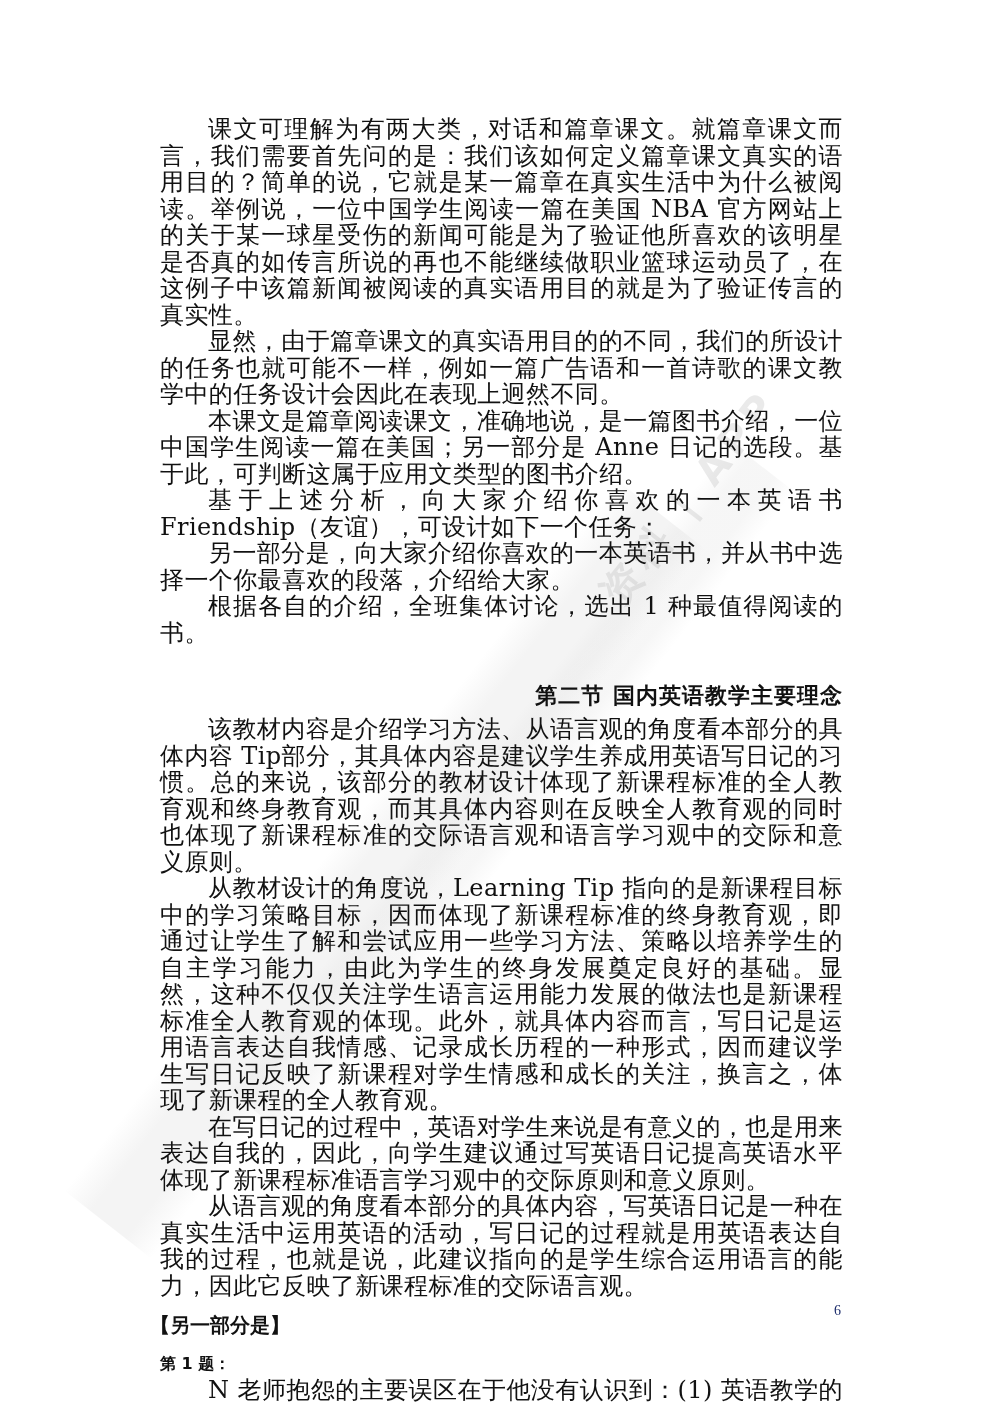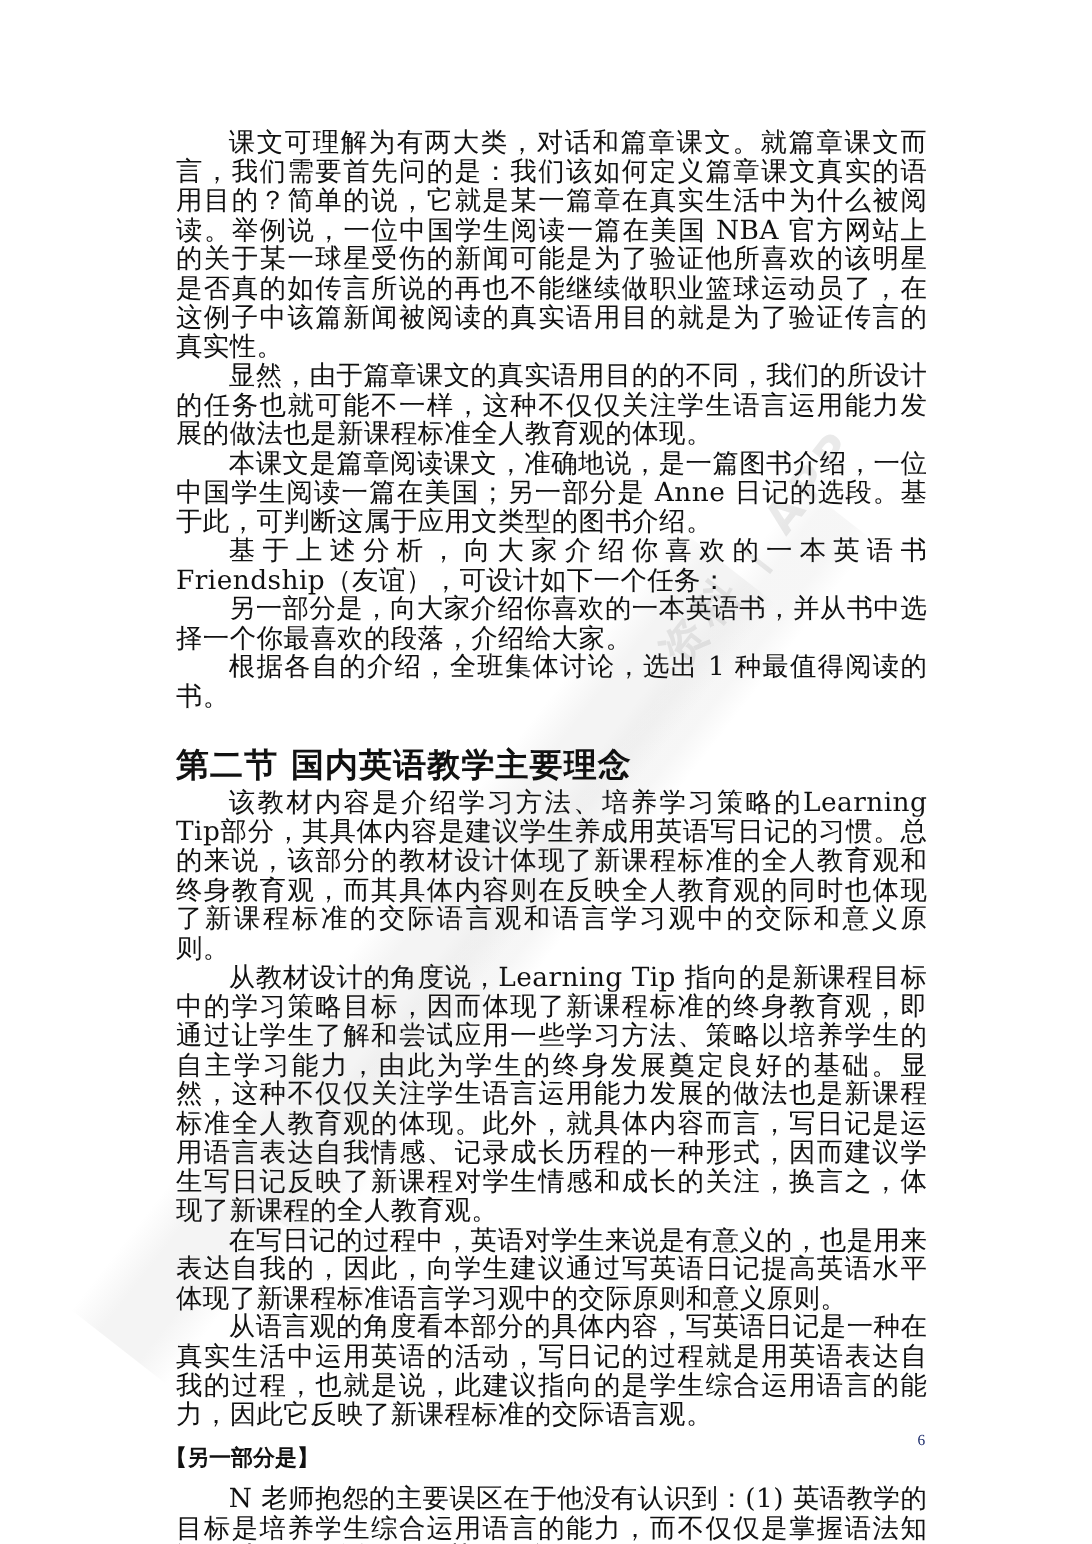--- a/index.html
+++ b/index.html
@@ -21,21 +21,21 @@
       position: absolute; left: 560px; top: 470px; transform: rotate(-52deg);
       font-family: "DejaVu Sans", sans-serif; font-weight: bold; font-size: 40px;
       color: rgba(160,160,160,0.22); letter-spacing: 6px; white-space: nowrap; pointer-events: none;
     }
     .page { position: absolute; left: 160px; top: 116px; width: 683px; }
     p.para {
       margin: 0; font-size: 24px; line-height: 26.5px; text-indent: 2em;
       text-align: justify; letter-spacing: 0.4px;
     }
     .section-title {
-      text-align: left; font-size: 30px; font-weight: bold; letter-spacing: 1px;
+      text-align: right; font-size: 22px; font-weight: bold; letter-spacing: 1px;
       margin: 30px 0 0 0; height: 40px; line-height: 40px;
       font-family: "DejaVu Sans", "Liberation Sans", sans-serif;
     }
     .sub-heading {
       font-size: 20px; font-weight: bold; margin: 8px 0 6px -10px; height: 36px; line-height: 36px;
       font-family: "DejaVu Sans", "Liberation Sans", sans-serif;
     }
     .q-label {
       font-size: 16px; font-weight: bold; margin: 8px 0 0 0; line-height: 26px;
       font-family: "DejaVu Sans", "Liberation Sans", sans-serif;
@@ -47,30 +47,31 @@
   </style>
 </head>
 <body>
 
 <div class="watermark"></div>
 <div class="watermark2"></div>
 <div class="wm-text">资料 | APP</div>
 
 <div class="page">
   <p class="para">课文可理解为有两大类，对话和篇章课文。就篇章课文而言，我们需要首先问的是：我们该如何定义篇章课文真实的语用目的？简单的说，它就是某一篇章在真实生活中为什么被阅读。举例说，一位中国学生阅读一篇在美国 NBA 官方网站上的关于某一球星受伤的新闻可能是为了验证他所喜欢的该明星是否真的如传言所说的再也不能继续做职业篮球运动员了，在这例子中该篇新闻被阅读的真实语用目的就是为了验证传言的真实性。</p>
-  <p class="para">显然，由于篇章课文的真实语用目的的不同，我们的所设计的任务也就可能不一样，这种不仅仅关注学生语言运用能力发展的做法也是新课程标准全人教育观的体现。</p>
+  <p class="para">显然，由于篇章课文的真实语用目的的不同，我们的所设计的任务也就可能不一样，例如一篇广告语和一首诗歌的课文教学中的任务设计会因此在表现上迥然不同。</p>
   <p class="para">本课文是篇章阅读课文，准确地说，是一篇图书介绍，一位中国学生阅读一篇在美国；另一部分是 Anne 日记的选段。基于此，可判断这属于应用文类型的图书介绍。</p>
   <p class="para">基于上述分析，向大家介绍你喜欢的一本英语书 Friendship（友谊），可设计如下一个任务：</p>
   <p class="para">另一部分是，向大家介绍你喜欢的一本英语书，并从书中选择一个你最喜欢的段落，介绍给大家。</p>
   <p class="para">根据各自的介绍，全班集体讨论，选出 1 种最值得阅读的书。</p>
 
   <div class="section-title">第二节  国内英语教学主要理念</div>
 
-  <p class="para">该教材内容是介绍学习方法、培养学习策略的Learning Tip部分，其具体内容是建议学生养成用英语写日记的习惯。总的来说，该部分的教材设计体现了新课程标准的全人教育观和终身教育观，而其具体内容则在反映全人教育观的同时也体现了新课程标准的交际语言观和语言学习观中的交际和意义原则。</p>
+  <p class="para">该教材内容是介绍学习方法、从语言观的角度看本部分的具体内容 Tip部分，其具体内容是建议学生养成用英语写日记的习惯。总的来说，该部分的教材设计体现了新课程标准的全人教育观和终身教育观，而其具体内容则在反映全人教育观的同时也体现了新课程标准的交际语言观和语言学习观中的交际和意义原则。</p>
   <p class="para">从教材设计的角度说，Learning Tip 指向的是新课程目标中的学习策略目标，因而体现了新课程标准的终身教育观，即通过让学生了解和尝试应用一些学习方法、策略以培养学生的自主学习能力，由此为学生的终身发展奠定良好的基础。显然，这种不仅仅关注学生语言运用能力发展的做法也是新课程标准全人教育观的体现。此外，就具体内容而言，写日记是运用语言表达自我情感、记录成长历程的一种形式，因而建议学生写日记反映了新课程对学生情感和成长的关注，换言之，体现了新课程的全人教育观。</p>
   <p class="para">在写日记的过程中，英语对学生来说是有意义的，也是用来表达自我的，因此，向学生建议通过写英语日记提高英语水平体现了新课程标准语言学习观中的交际原则和意义原则。</p>
   <p class="para">从语言观的角度看本部分的具体内容，写英语日记是一种在真实生活中运用英语的活动，写日记的过程就是用英语表达自我的过程，也就是说，此建议指向的是学生综合运用语言的能力，因此它反映了新课程标准的交际语言观。</p>
 
   <div class="sub-heading">【另一部分是】</div>
+  <div class="q-label">第 1 题：</div>
   <p class="para">N 老师抱怨的主要误区在于他没有认识到：(1) 英语教学的目标是培养学生综合运用语言的能力，而不仅仅是掌握语法知识，以及 (2) 活动（尤其是任务</p>
 </div>
 
 <div class="page-number">6</div>
 
 </body></html>

